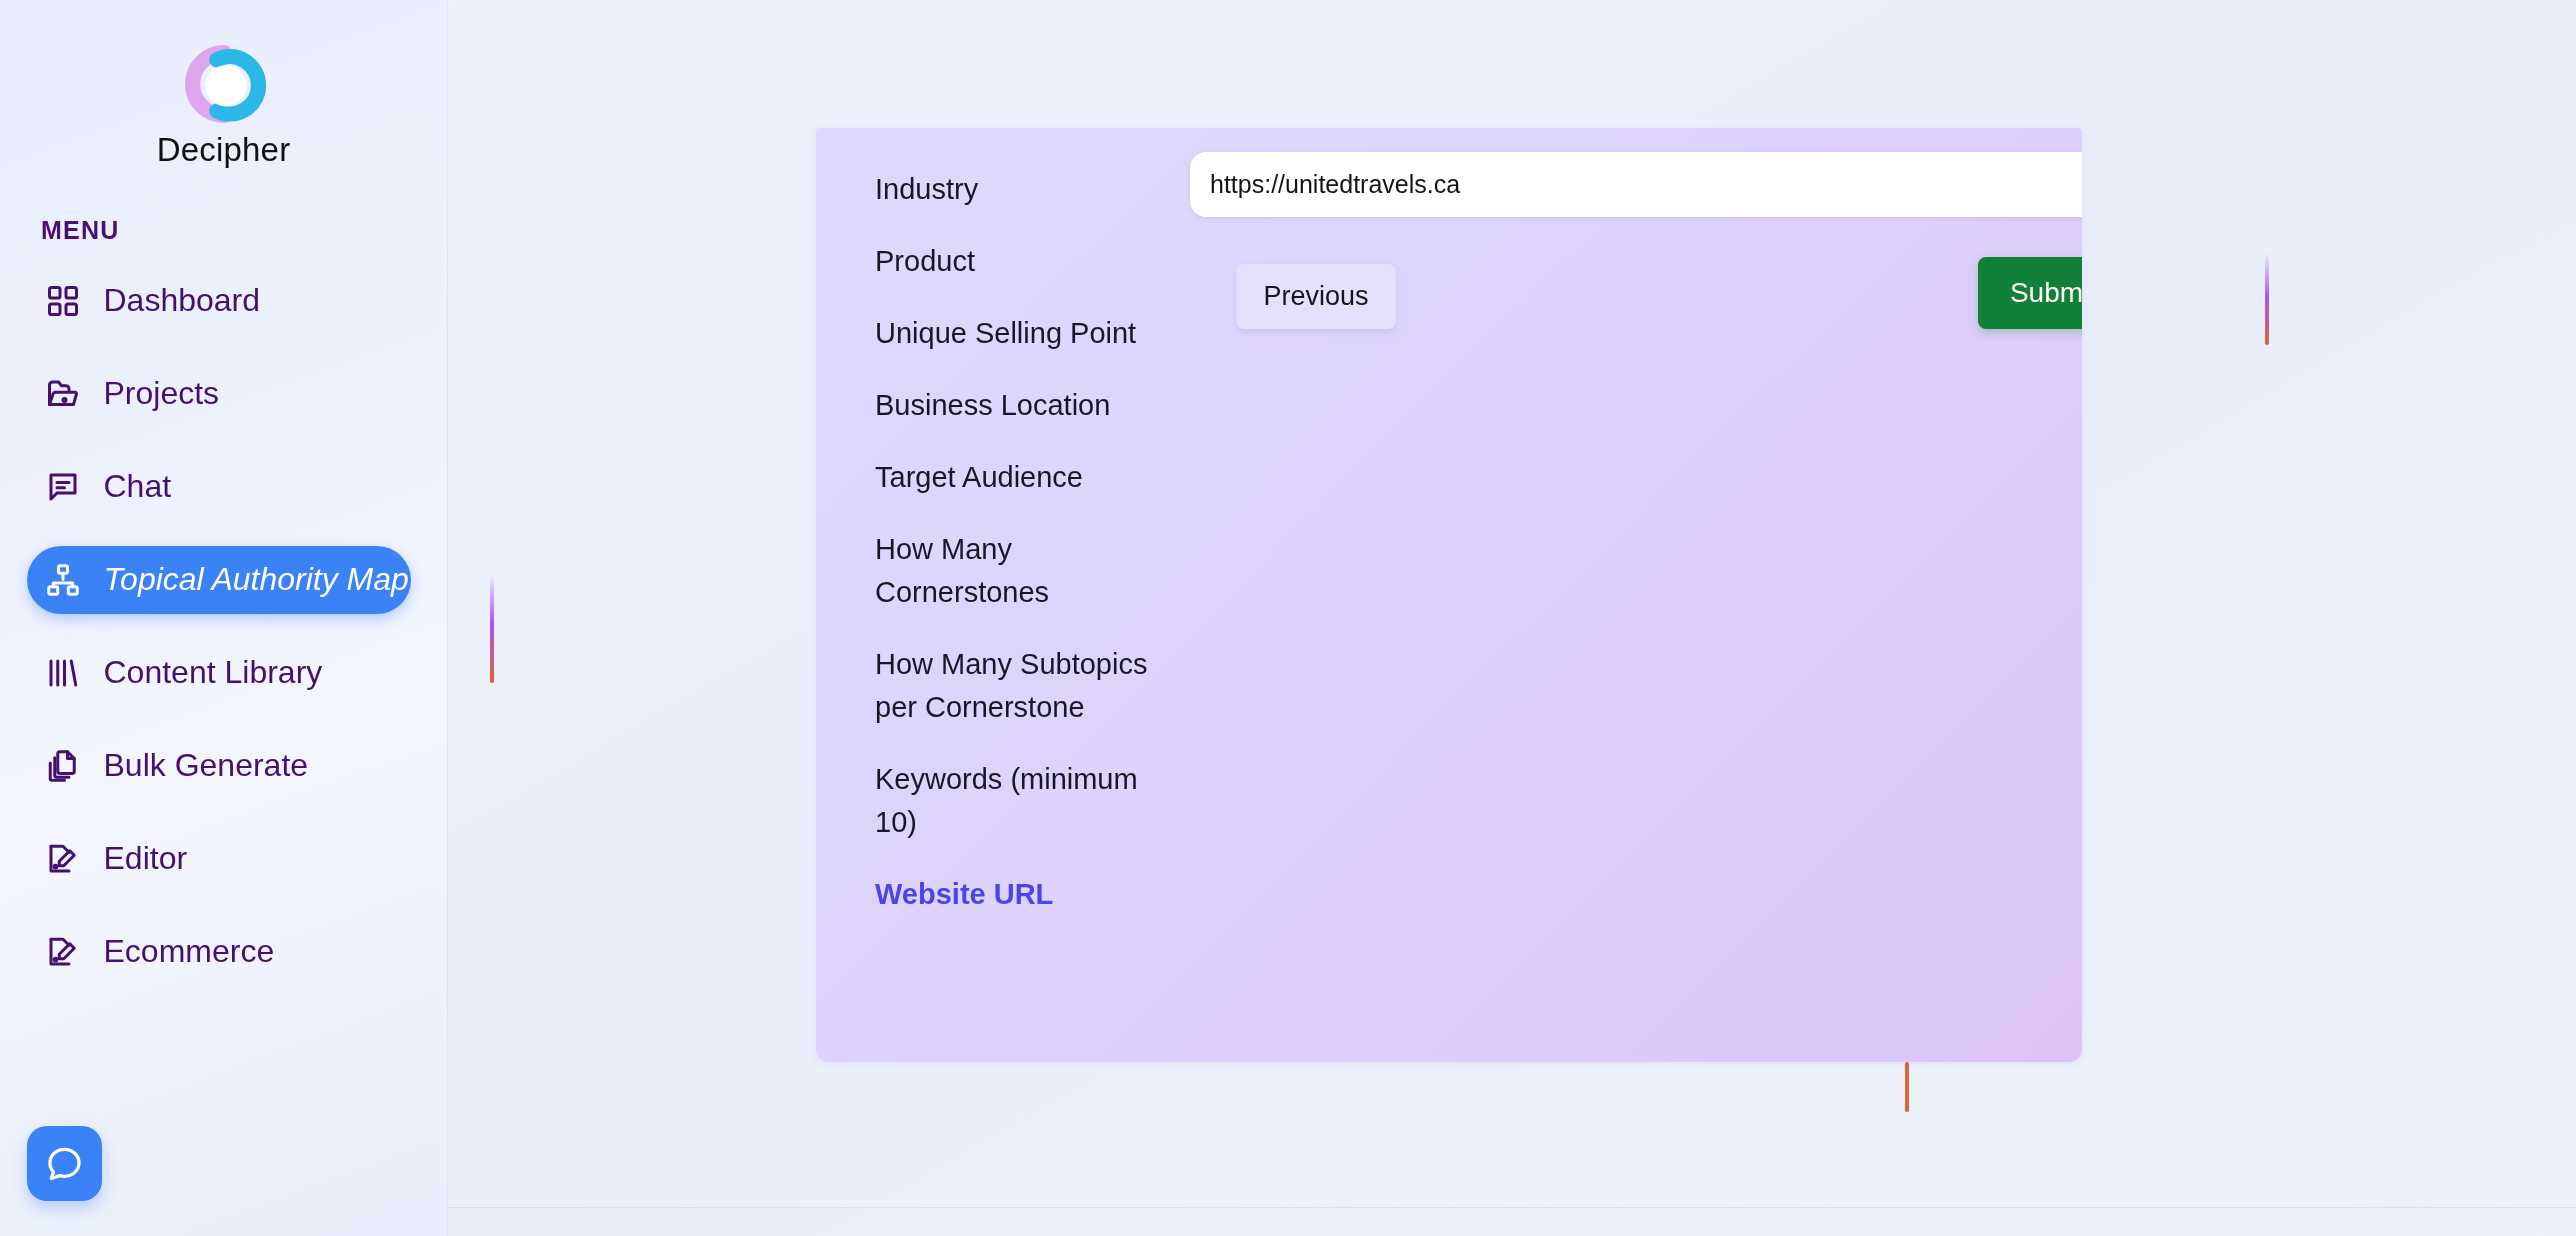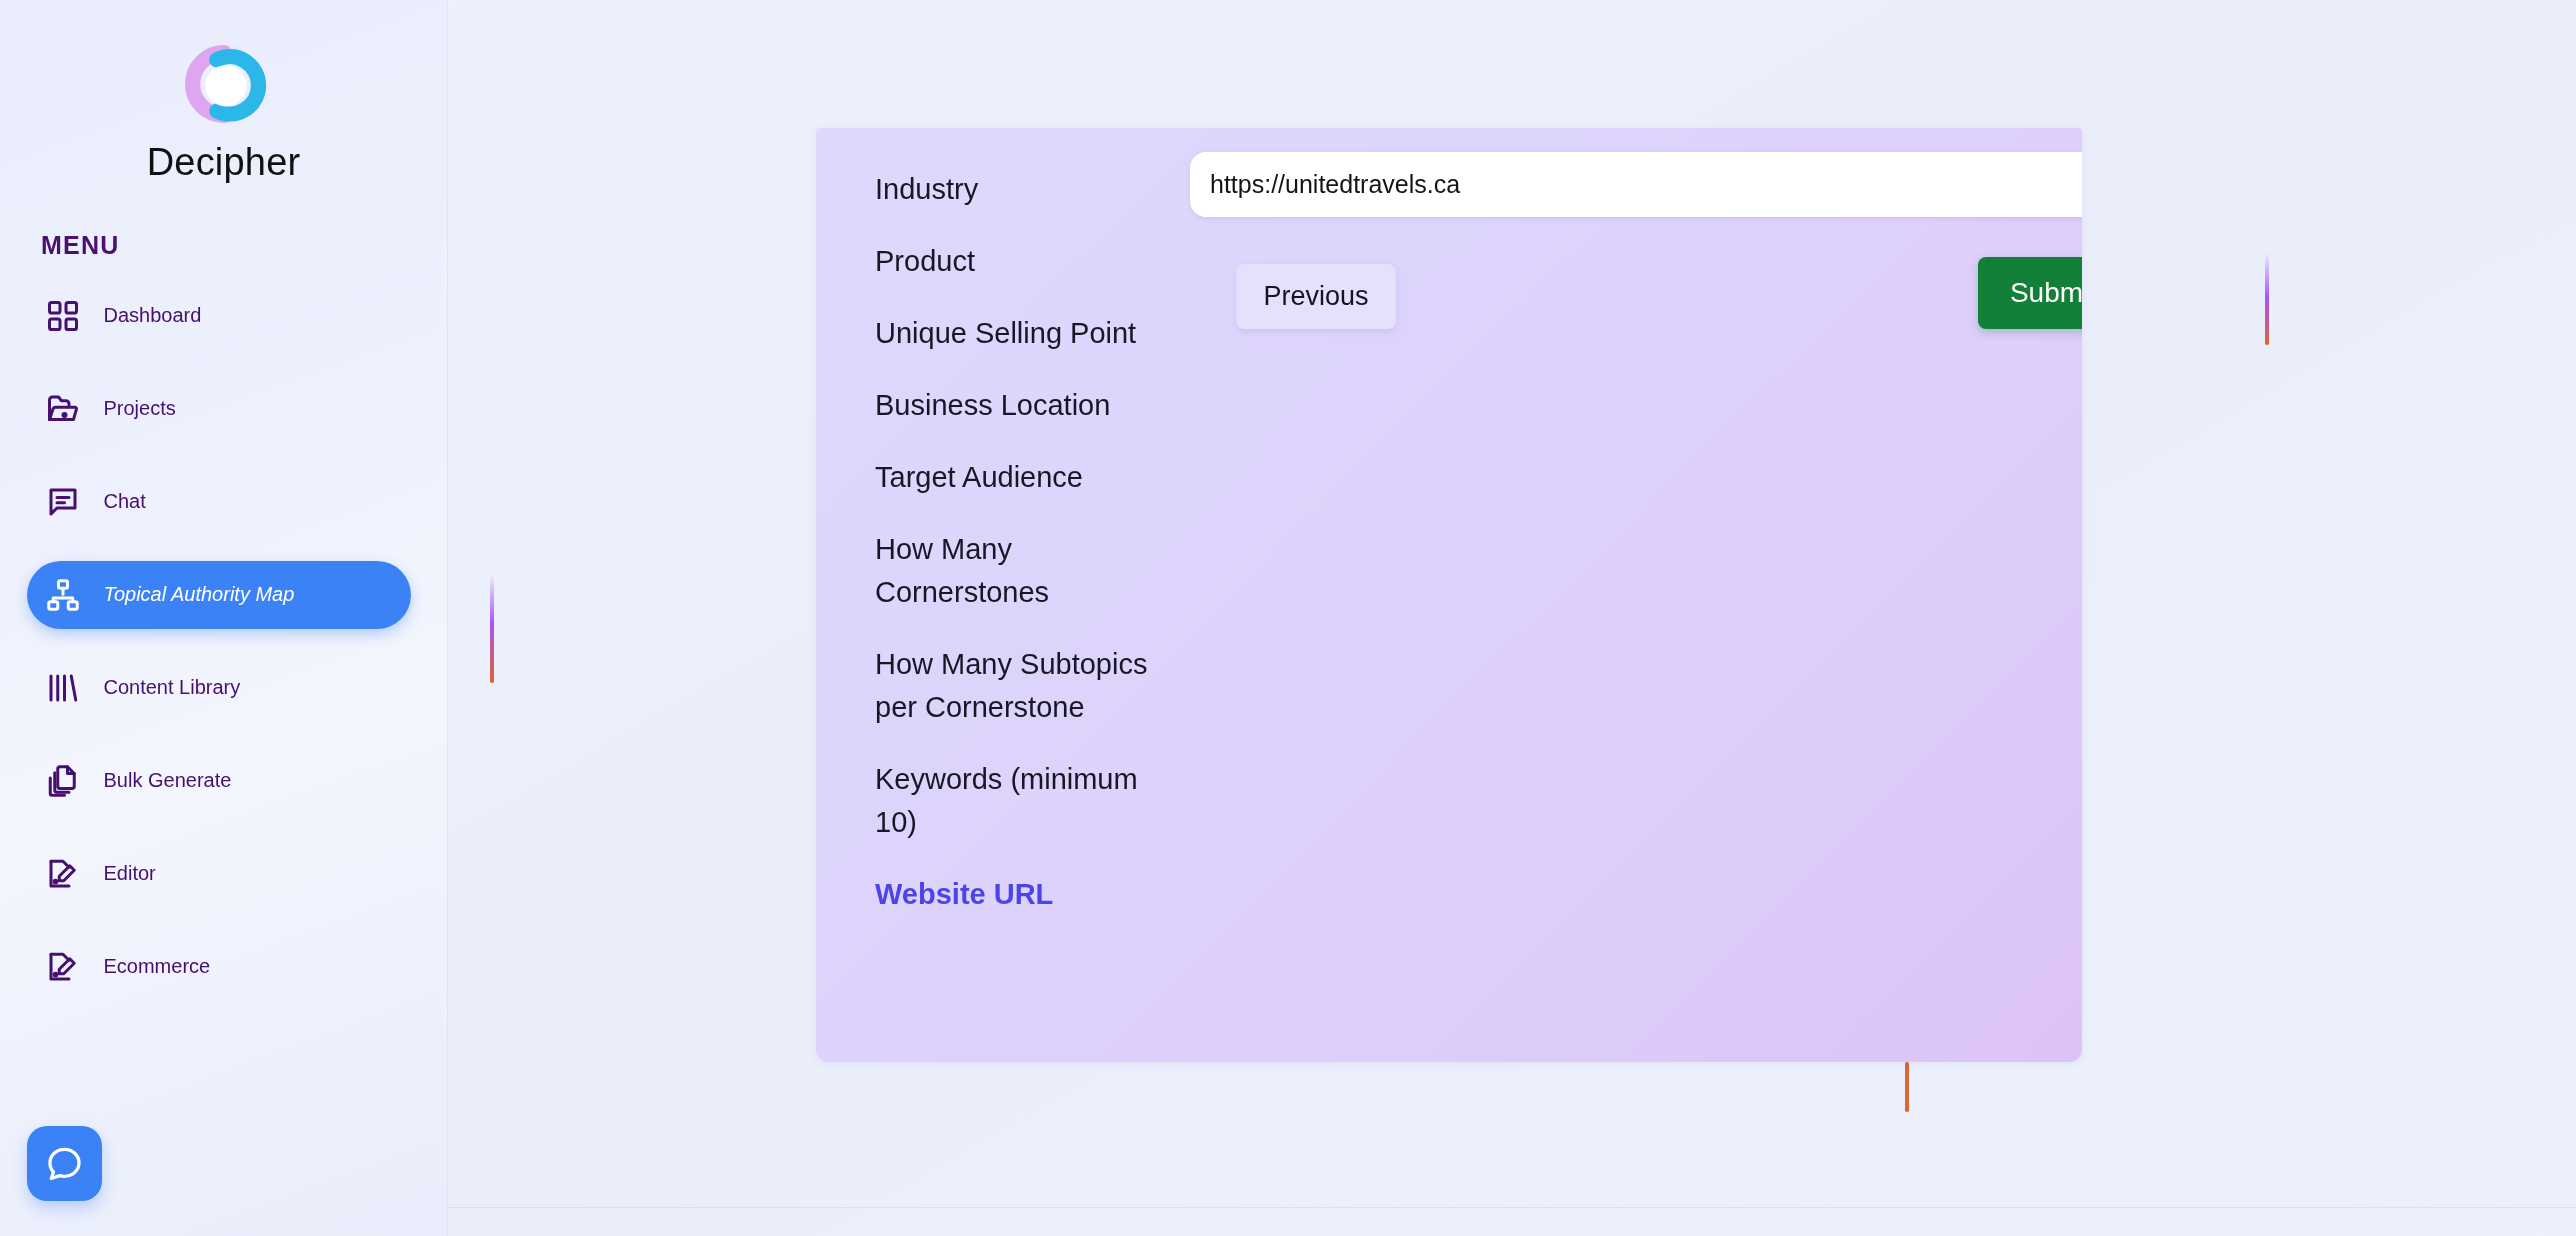--- a/index.html
+++ b/index.html
@@ -34,22 +34,22 @@
     display: flex;
     flex-direction: column;
     align-items: center;
   }
   .brand-mark {
     width: 86px;
     height: 86px;
     position: relative;
   }
   .brand-name {
-    margin-top: 14px;
-    font-size: 38px;
+    margin-top: 4px;
+    font-size: 33px;
     color: #111;
     letter-spacing: 0.2px;
     font-weight: 400;
   }
 
   .menu-label {
     margin: 47px 0 0 41px;
     font-size: 25px;
     letter-spacing: 1.2px;
     color: #4a1173;
@@ -70,21 +70,21 @@
   }
   .nav-item + .nav-item { margin-top: 25px; }
 
   .nav-item .nav-icon {
     width: 39px; height: 39px;
     flex: 0 0 39px;
     display: flex; align-items: center; justify-content: center;
   }
   .nav-item .nav-icon svg { width: 36px; height: 36px; display: block; }
   .nav-item .nav-text {
-    font-size: 20px;
+    font-size: 32px;
     color: #45106e;
     white-space: nowrap;
     font-weight: 400;
   }
 
   .nav-item.active {
     background: #3b82f6;
     box-shadow: 0 5.4px 14.3px rgba(59,130,246,0.35);
   }
   .nav-item.active .nav-text { color: #ffffff; font-style: italic; }

